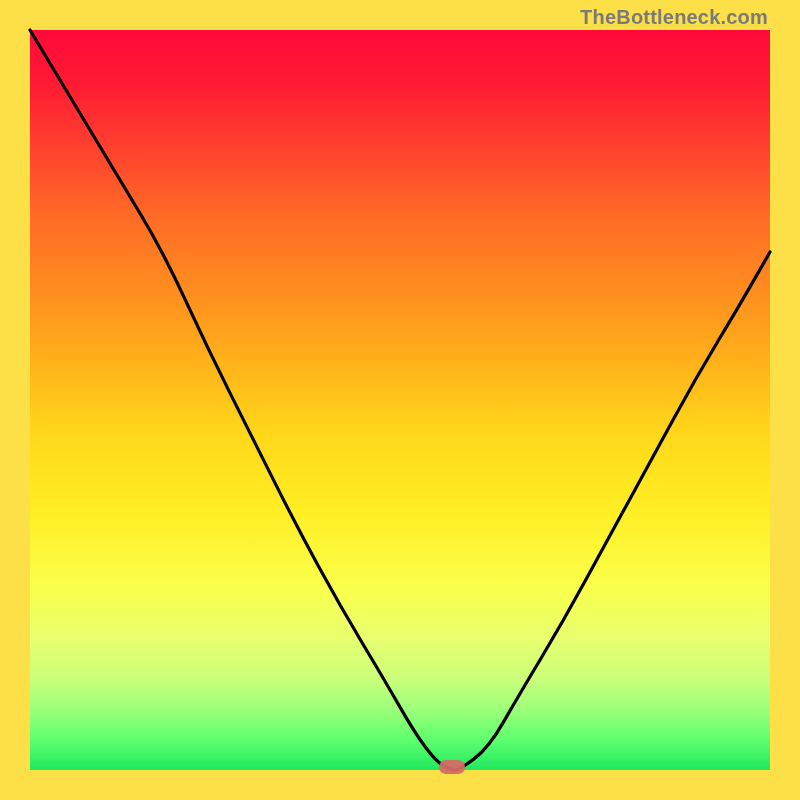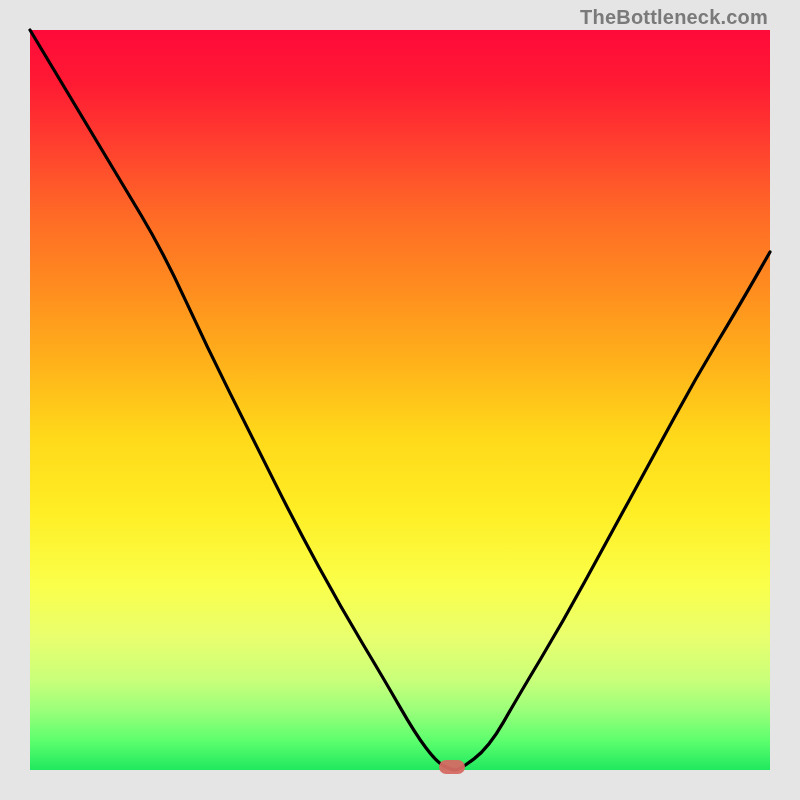--- a/index.html
+++ b/index.html
@@ -8,21 +8,21 @@
     width: 800px;
     height: 800px;
     background: #000;
     overflow: hidden;
     font-family: Arial, Helvetica, sans-serif;
   }
   .frame {
     position: relative;
     width: 800px;
     height: 800px;
-    background: #e5e5e5;
+    background: #fde047;
   }
   .plot-area {
     position: absolute;
     left: 30px;
     top: 30px;
     width: 740px;
     height: 740px;
     
     background: linear-gradient(
       to bottom,

